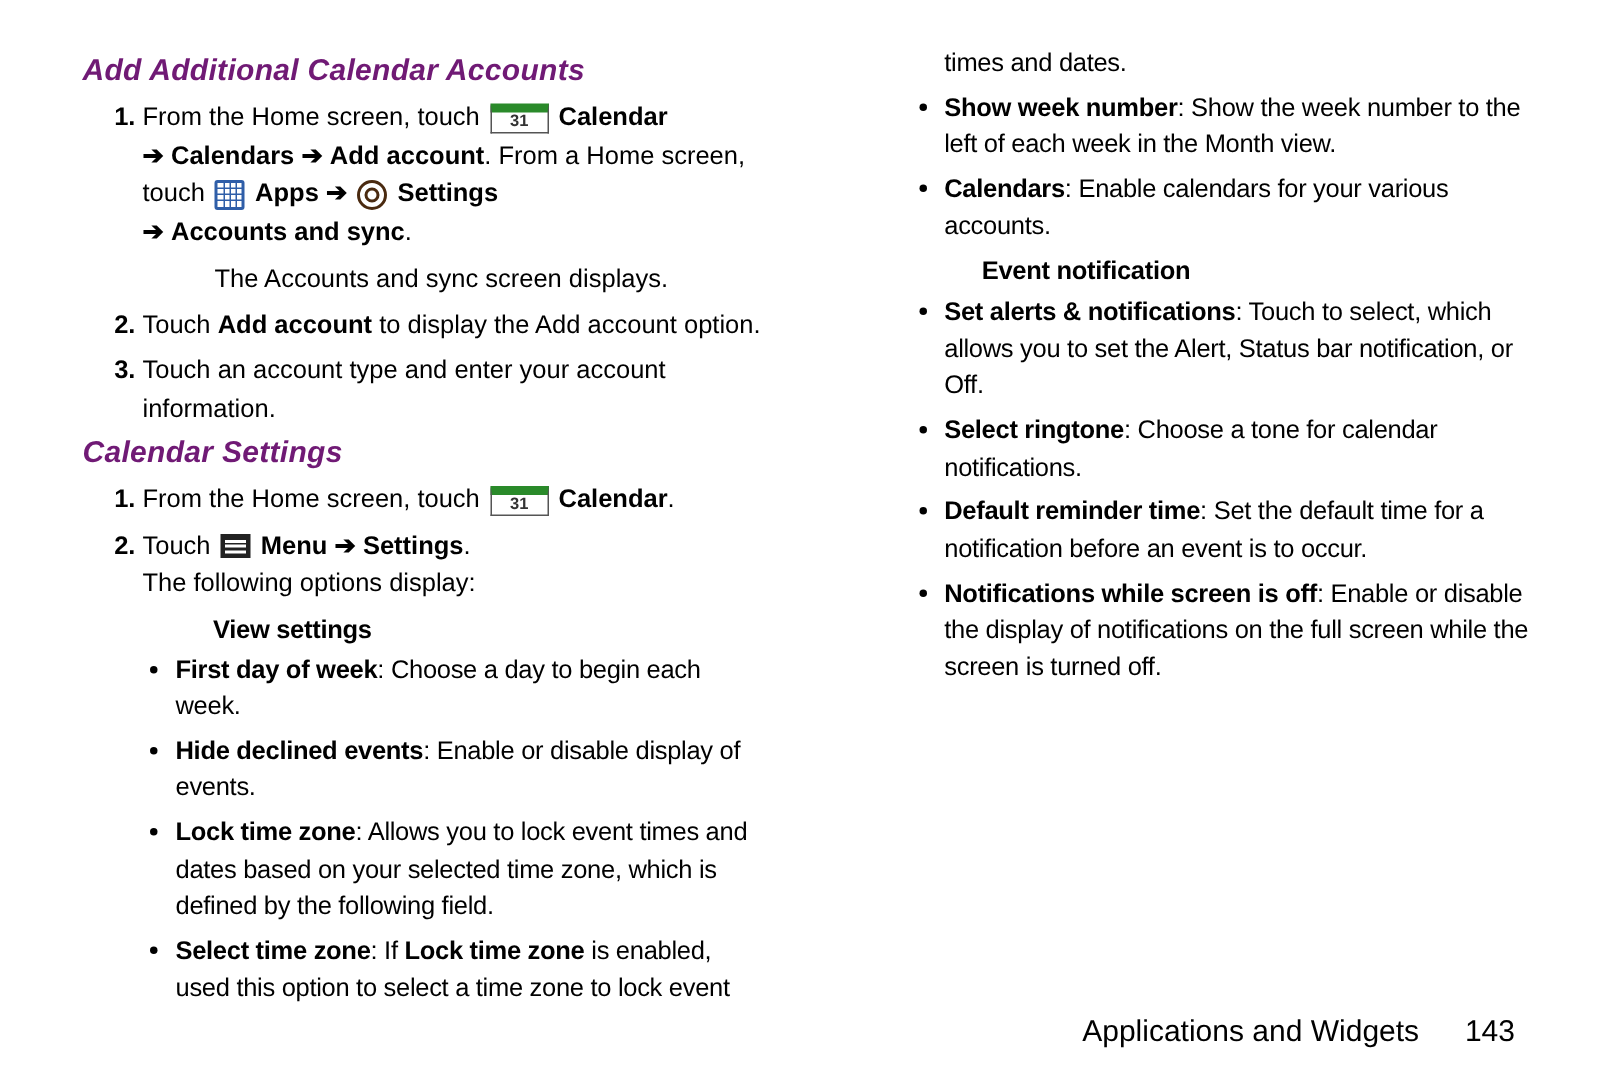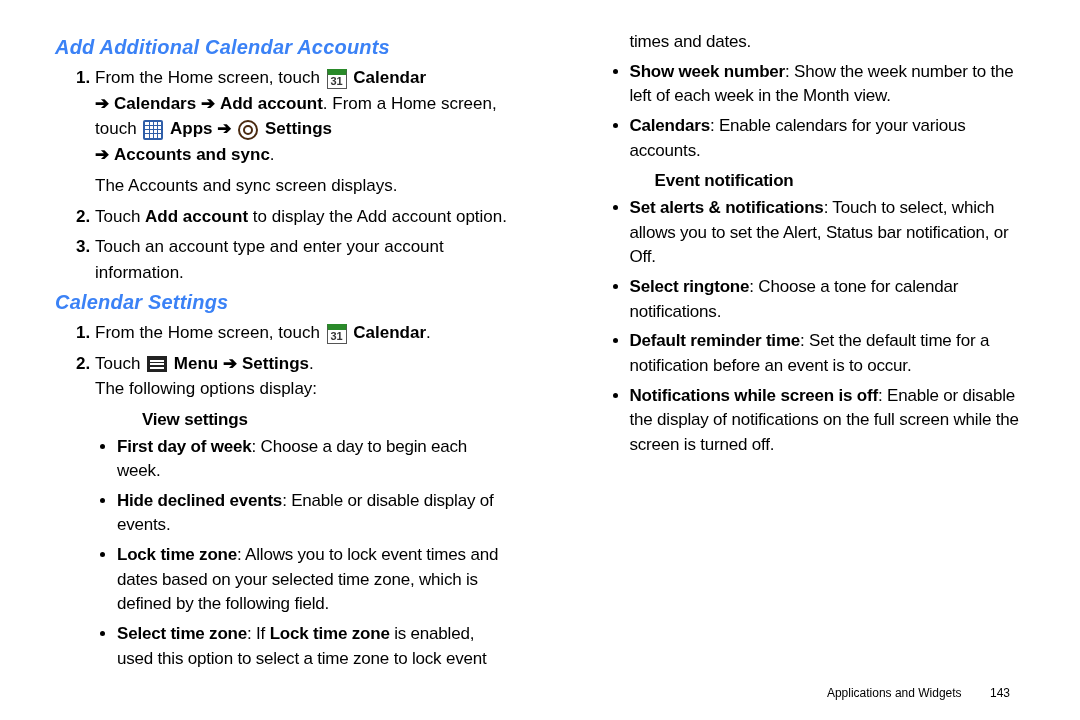--- a/index.html
+++ b/index.html
@@ -17,36 +17,36 @@
     padding:30px 60px 0 55px;
     columns:2;
     column-gap:60px;
     column-fill:auto;
     height:650px;
   }
   .heading {
     font-weight:bold;
     font-style:italic;
     font-size:20px;
-    color:#3b82f6;
+    color:#701a75;
     margin:6px 0 6px 0;
     font-family: Arial, Helvetica, sans-serif;
     letter-spacing:0.2px;
   }
   .para { margin:4px 0; line-height:1.35; }
   ol.steps { margin:4px 0 6px 0; padding-left:40px; }
   ol.steps > li { margin:5px 0; line-height:1.5; }
   ol.steps > li::marker { font-weight:bold; }
   .icon {
     display:inline-block;
     vertical-align:middle;
     margin:0 2px;
   }
   .cal-icon {
-    width:20px; height:20px;
+    width:39px; height:20px;
     background:#fff;
     border:1px solid #555;
     border-top:6px solid #2a8a2a;
     position:relative;
     font-size:11px;
     line-height:13px;
     text-align:center;
     font-weight:bold;
     color:#333;
     box-sizing:border-box;
@@ -102,21 +102,21 @@
   ul.bullets li {
     margin:5px 0;
     line-height:1.45;
     font-family: "Helvetica Neue", Helvetica, Arial, sans-serif;
   }
   .condensed { font-family: "Helvetica Neue", Helvetica, Arial, sans-serif; letter-spacing:-0.2px; }
   .footer {
     position:absolute;
     bottom:20px;
     right:70px;
-    font-size:12px;
+    font-size:20px;
   }
   .footer .num { margin-left:25px; }
   .indent { margin-left:40px; }
 </style>
 </head>
 <body>
 
 <div class="page">
 
   <div class="heading">Add Additional Calendar Accounts</div>
@@ -148,21 +148,21 @@
           <span></span>
           <span></span>
           <span></span>
         </span>
       <span class="bold">Apps</span>
       <span class="bold arrow">➔</span>
       <span class="icon gear-icon"></span>
       <span class="bold">Settings</span><br>
       <span class="bold arrow">➔</span>
       <span class="bold">Accounts and sync</span><span>.</span>
-      <div style="margin-top:6px;">The Accounts and sync screen displays.</div>
+      <div style="margin-top:6px;margin-left:48px;">The Accounts and sync screen displays.</div>
     </li>
     <li>
       <span>Touch </span><span class="bold">Add account</span><span> to display the Add account option.</span>
     </li>
     <li>Touch an account type and enter your account information.</li>
   </ol>
 
   <div class="heading">Calendar Settings</div>
 
   <ol class="steps">

